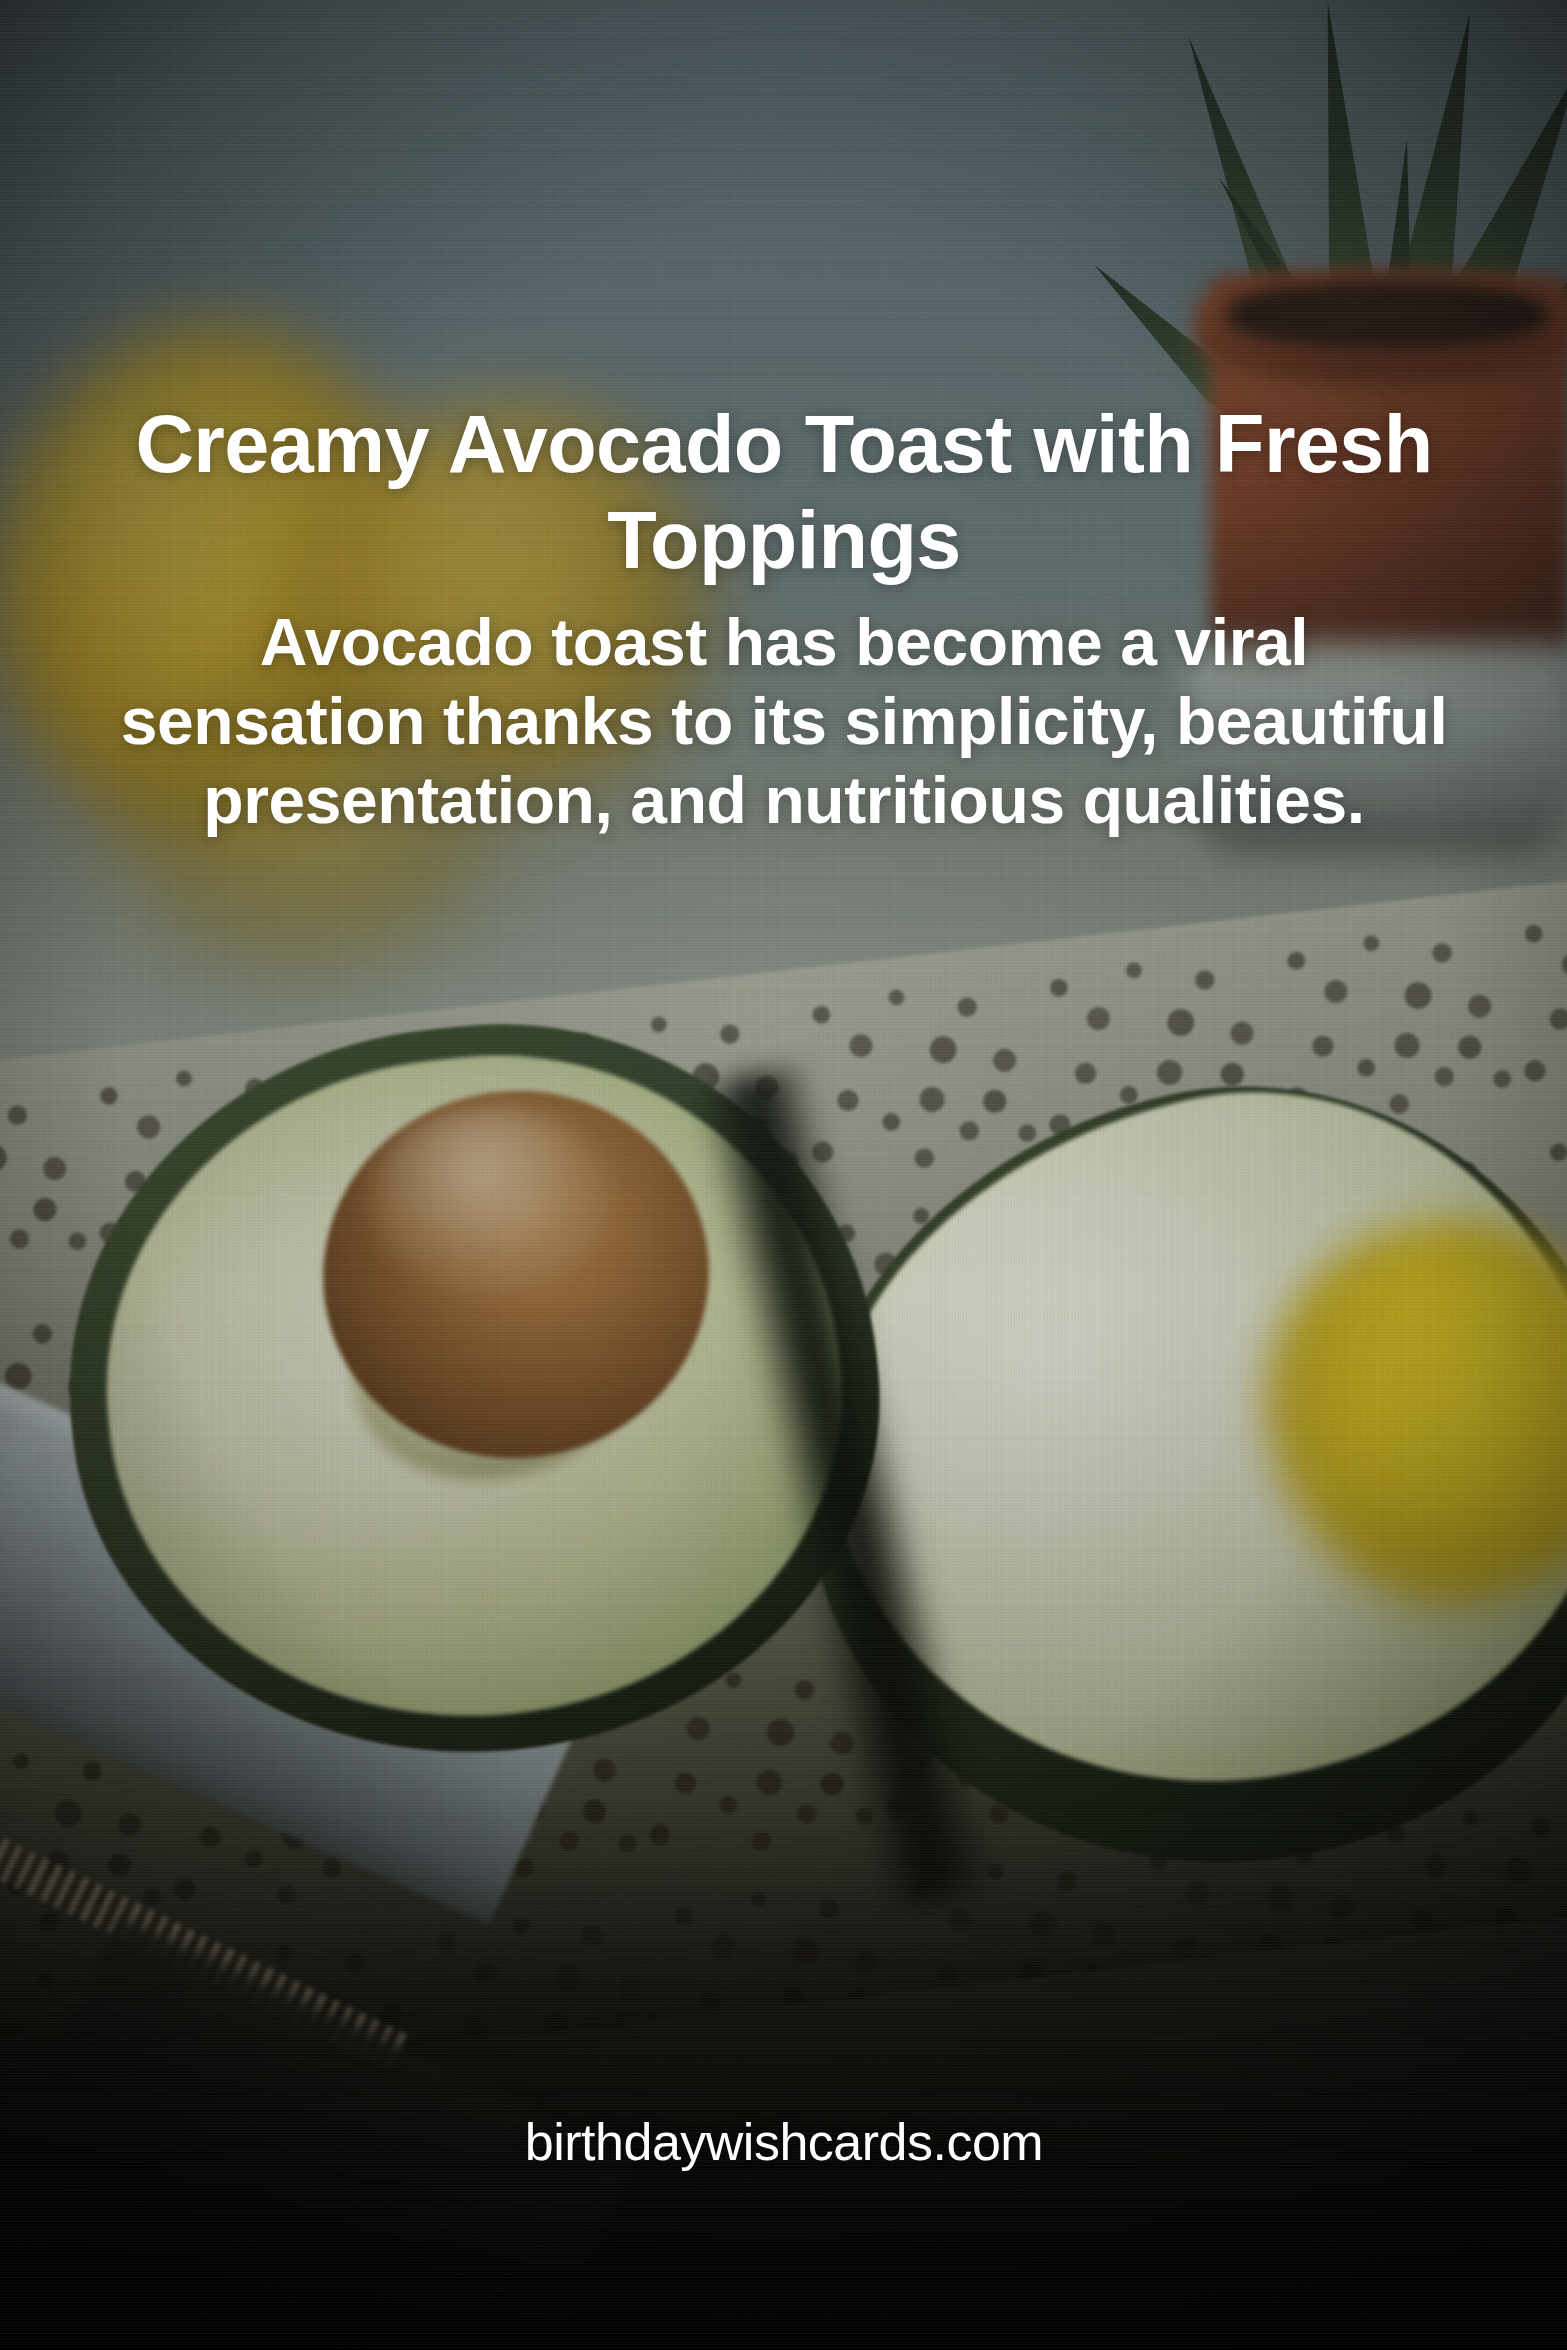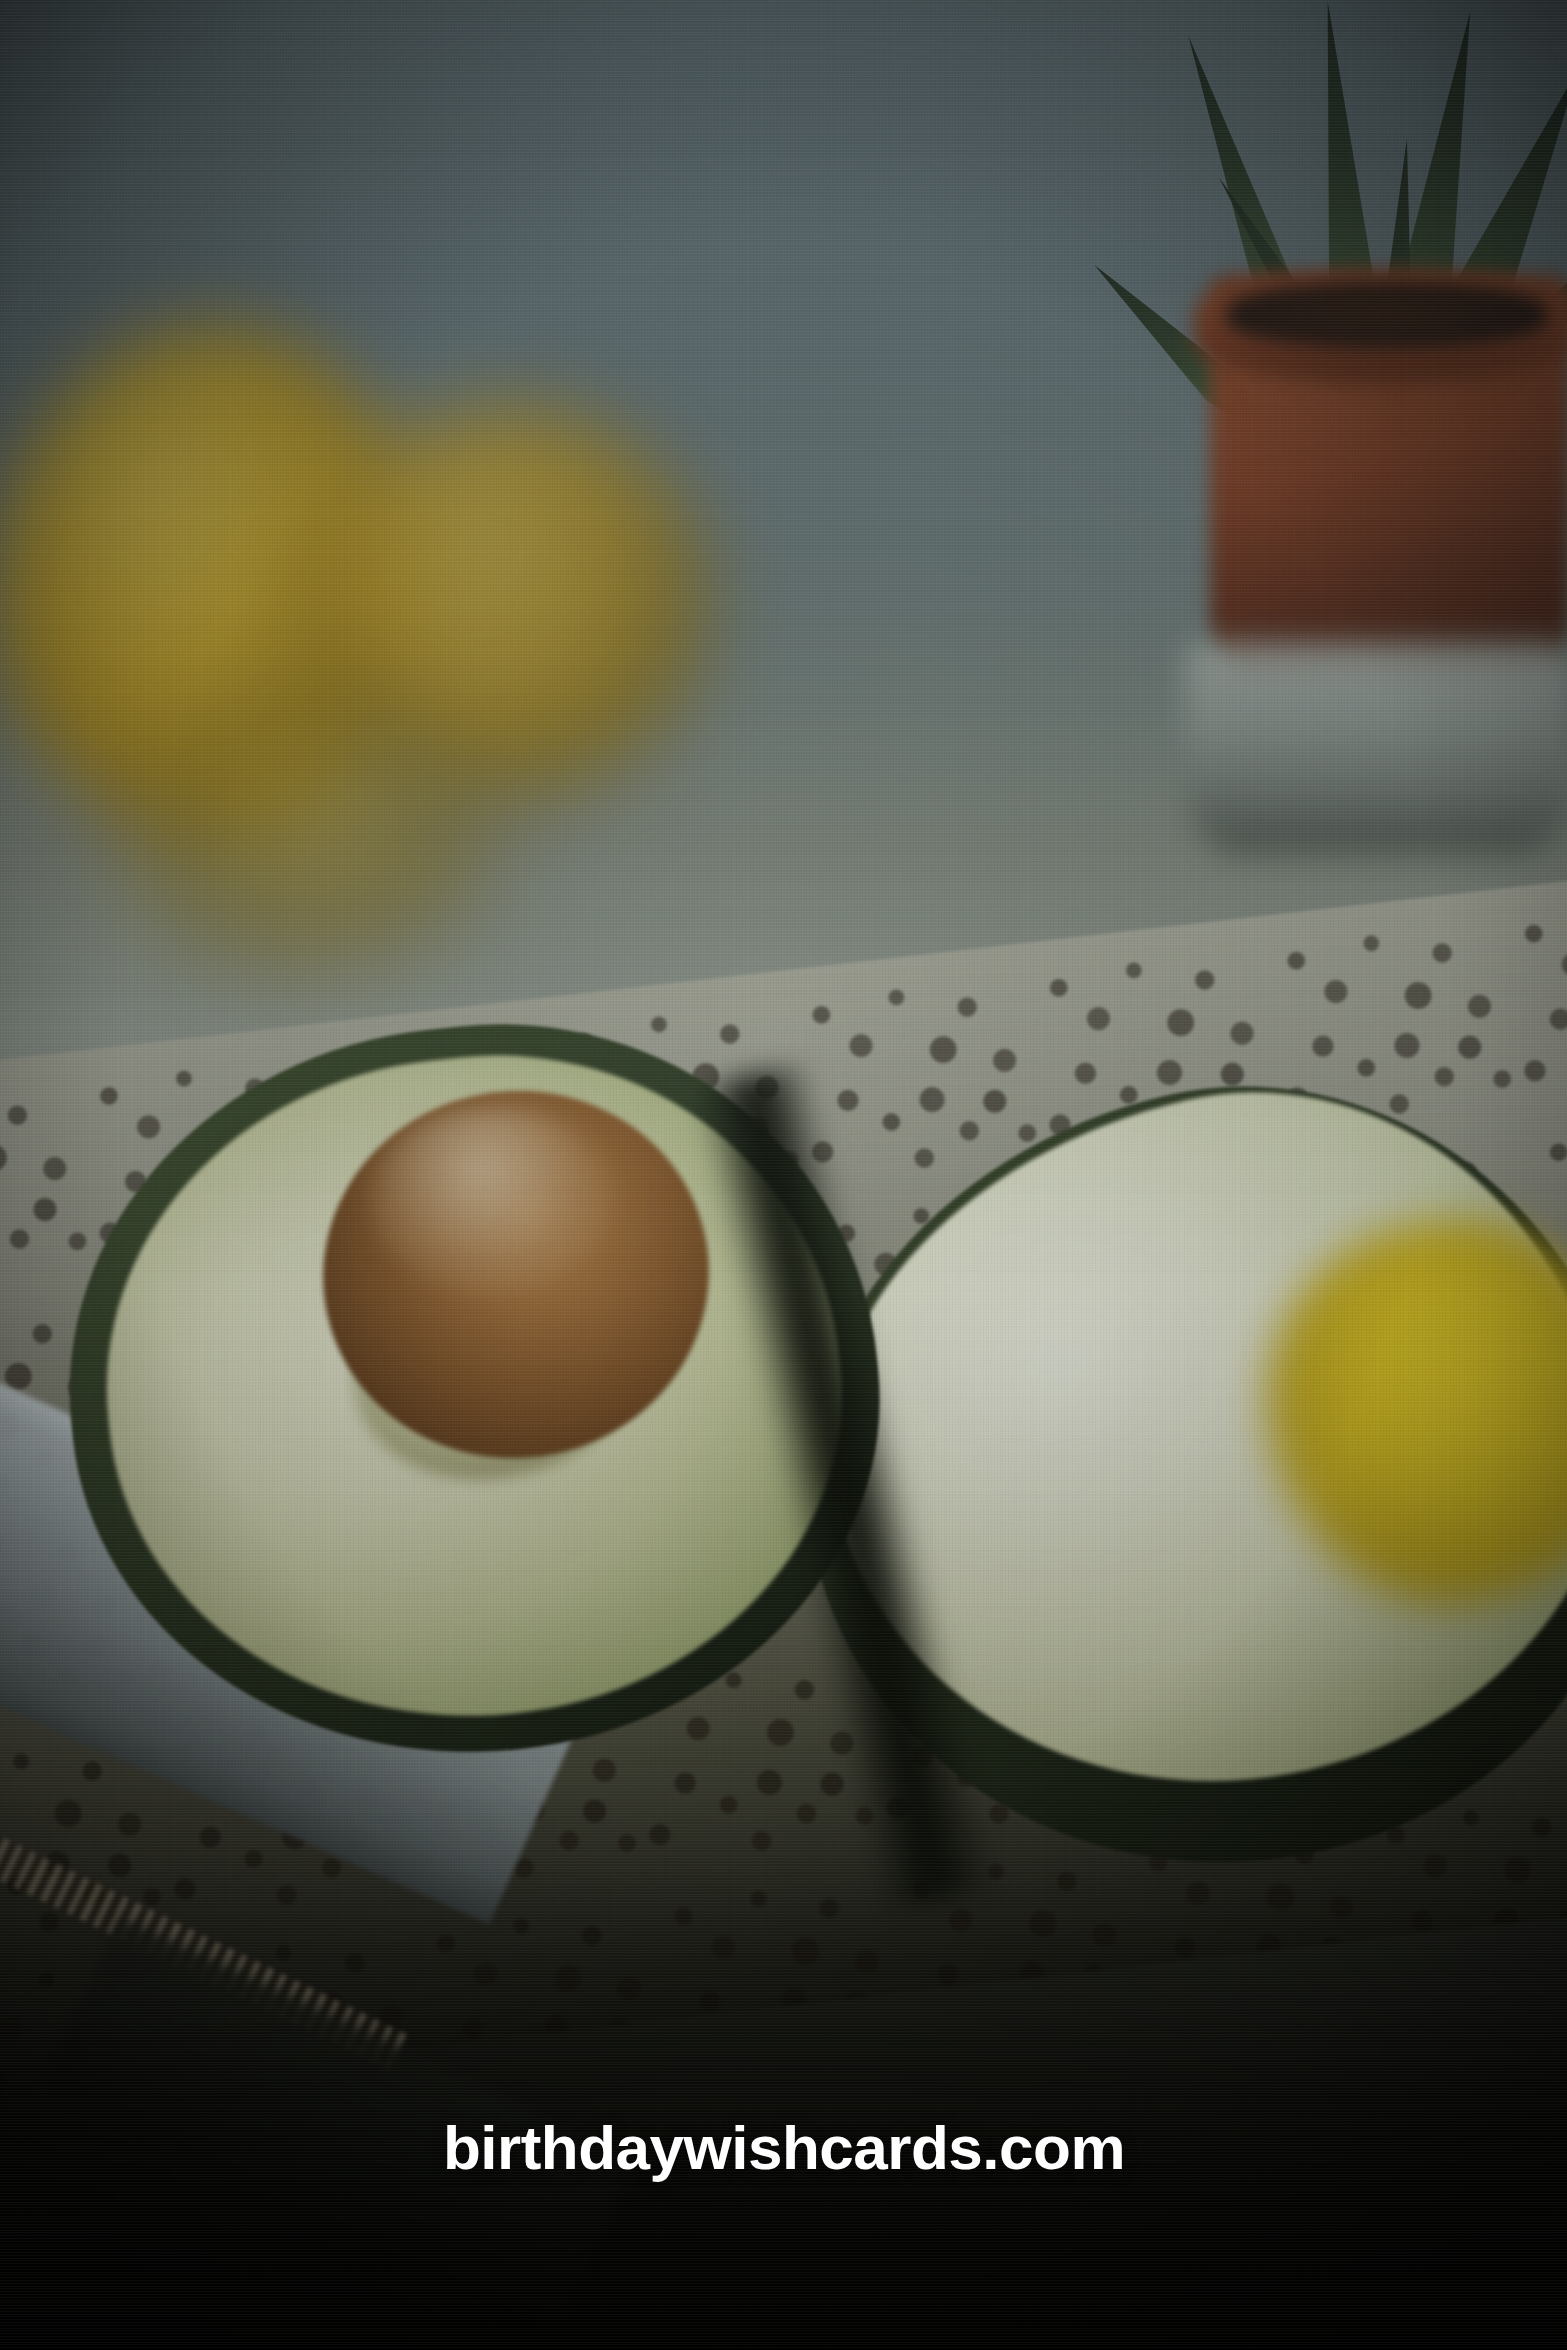--- a/index.html
+++ b/index.html
@@ -306,22 +306,22 @@
     letter-spacing:-0.4px;
     text-shadow:0 1.8px 13px rgba(0,0,0,.30);
   }
 
   .footer-block{
     position:absolute; left:0; right:0; top:2112px;
     text-align:center;
   }
   .footer-url{
     color:#fff;
-    font-size:62px;
-    font-weight:700;
+    font-size:52px;
+    font-weight:400;
     letter-spacing:-0.5px;
     text-shadow:0 1.8px 14.7px rgba(0,0,0,.45);
   }
 </style>
 </head>
 <body>
 
 <div id="pin">
 
   <div class="photo">
@@ -367,20 +367,24 @@
     <div class="avo-gap"></div>
 
     <div class="grade-cool"></div>
     <div class="grade-lift"></div>
     <div class="vignette"></div>
     <div class="grain"></div>
   </div>
 
   <div class="text-layer">
 
+    <div class="headline-block">
+      <div class="headline">Creamy Avocado Toast with Fresh Toppings</div>
+      <div class="subhead">Avocado toast has become a viral sensation thanks to its simplicity, beautiful presentation, and nutritious qualities.</div>
+    </div>
 
     <div class="footer-block">
       <div class="footer-url">birthdaywishcards.com</div>
     </div>
 
   </div>
 </div>
 
 
 </body></html>

